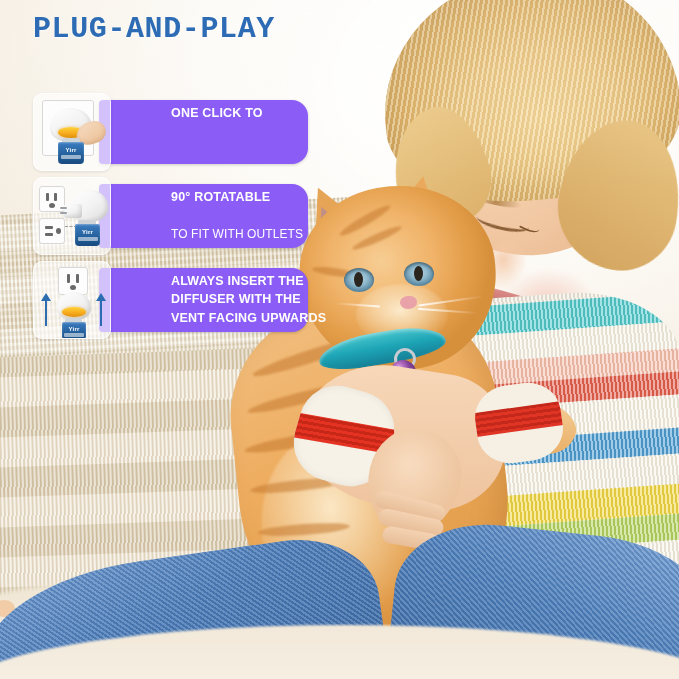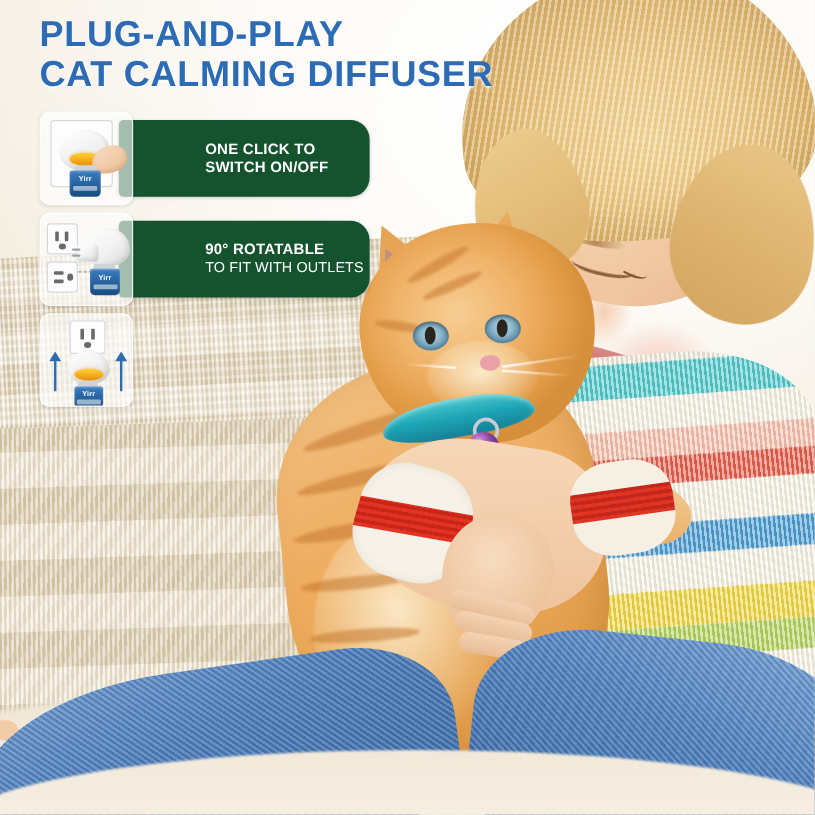--- a/index.html
+++ b/index.html
@@ -361,20 +361,21 @@
     background: linear-gradient(180deg, rgba(255,255,255,.10) 0%, rgba(255,255,255,0) 28%);
     pointer-events: none;
   }
 
   
   .headline {
     position: absolute;
     left: 33px;
     top: 12px;
     z-index: 40;
+    font-family: Liberation Mono, monospace;
   }
   .headline-line {
     font-weight: 700;
     font-size: 30px;
     letter-spacing: .6px;
     line-height: 34px;
     color: #2d6cb5;
     white-space: nowrap;
     text-shadow: 0 1px 2px rgba(255,255,255,.85);
   }
@@ -391,28 +392,28 @@
     position: relative;
     height: 78px;
     margin-bottom: 6px;
   }
   .feature-banner {
     position: absolute;
     left: 66px;
     top: 7px;
     right: 0;
     bottom: 7px;
-    background: #14532d;
+    background: #8b5cf6;
     border-radius: 4px 16px 16px 4px;
     box-shadow: 0 1px 3px rgba(0,0,0,.18);
     padding: 6px 8px 6px 72px;
     box-sizing: border-box;
     display: flex;
     flex-direction: column;
-    justify-content: center;
+    justify-content: space-between;
   }
   .feature-line {
     color: #ffffff;
     font-weight: 700;
     font-size: 12.5px;
     line-height: 15.5px;
     letter-spacing: .2px;
     white-space: nowrap;
   }
   .feature-line.sub {
@@ -603,29 +604,27 @@
       </div>
     <div class="jeans-r">
         <div class="denim-tex"></div>
       </div>
     <div class="seat-front"></div>
     <div class="photo-soften"></div>
   </div>
 
   <div class="headline">
     <div class="headline-line">PLUG-AND-PLAY</div>
-    <div class="headline-line">CAT CALMING DIFFUSER</div>
   </div>
 
   <div class="features">
 
     <div class="feature">
       <div class="feature-banner">
         <div class="feature-line">ONE CLICK TO</div>
-        <div class="feature-line">SWITCH ON/OFF</div>
       </div>
       <div class="feature-thumb">
         <div class="thumb-inner">
           <div class="plate" style="left:8px;top:6px;width:52px;height:56px;"></div>
           <div class="device-body" style="left:16px;top:14px;width:42px;height:34px;"></div>
           <div class="device-vent" style="left:24px;top:33px;width:26px;height:11px;"></div>
           <div class="finger-press" style="left:42px;top:28px;width:30px;height:22px;transform:rotate(-18deg);"></div>
           <div class="bottle-cap" style="left:28px;top:44px;width:18px;height:5px;"></div>
           <div class="bottle" style="left:24px;top:48px;width:26px;height:22px;">
             <div class="bottle-label">Yirr</div>
@@ -664,20 +663,25 @@
           <div class="bottle-cap" style="left:44px;top:42px;width:18px;height:5px;"></div>
           <div class="bottle" style="left:41px;top:46px;width:25px;height:22px;">
             <div class="bottle-label">Yirr</div>
             <div class="bottle-sub"></div>
           </div>
         </div>
       </div>
     </div>
 
     <div class="feature">
+      <div class="feature-banner">
+        <div class="feature-line">ALWAYS INSERT THE</div>
+        <div class="feature-line">DIFFUSER WITH THE</div>
+        <div class="feature-line">VENT FACING UPWARDS</div>
+      </div>
       <div class="feature-thumb">
         <div class="thumb-inner">
           <div class="plate" style="left:24px;top:5px;width:30px;height:28px;">
             <div class="socket-slot" style="left:8px;top:6px;width:3px;height:9px;"></div>
             <div class="socket-slot" style="left:17px;top:6px;width:3px;height:9px;"></div>
             <div class="socket-round" style="left:11px;top:17px;width:6px;height:5px;"></div>
           </div>
           <div class="device-body" style="left:23px;top:30px;width:34px;height:28px;"></div>
           <div class="device-vent" style="left:28px;top:45px;width:24px;height:10px;"></div>
           <div class="bottle-cap" style="left:31px;top:56px;width:17px;height:5px;"></div>

